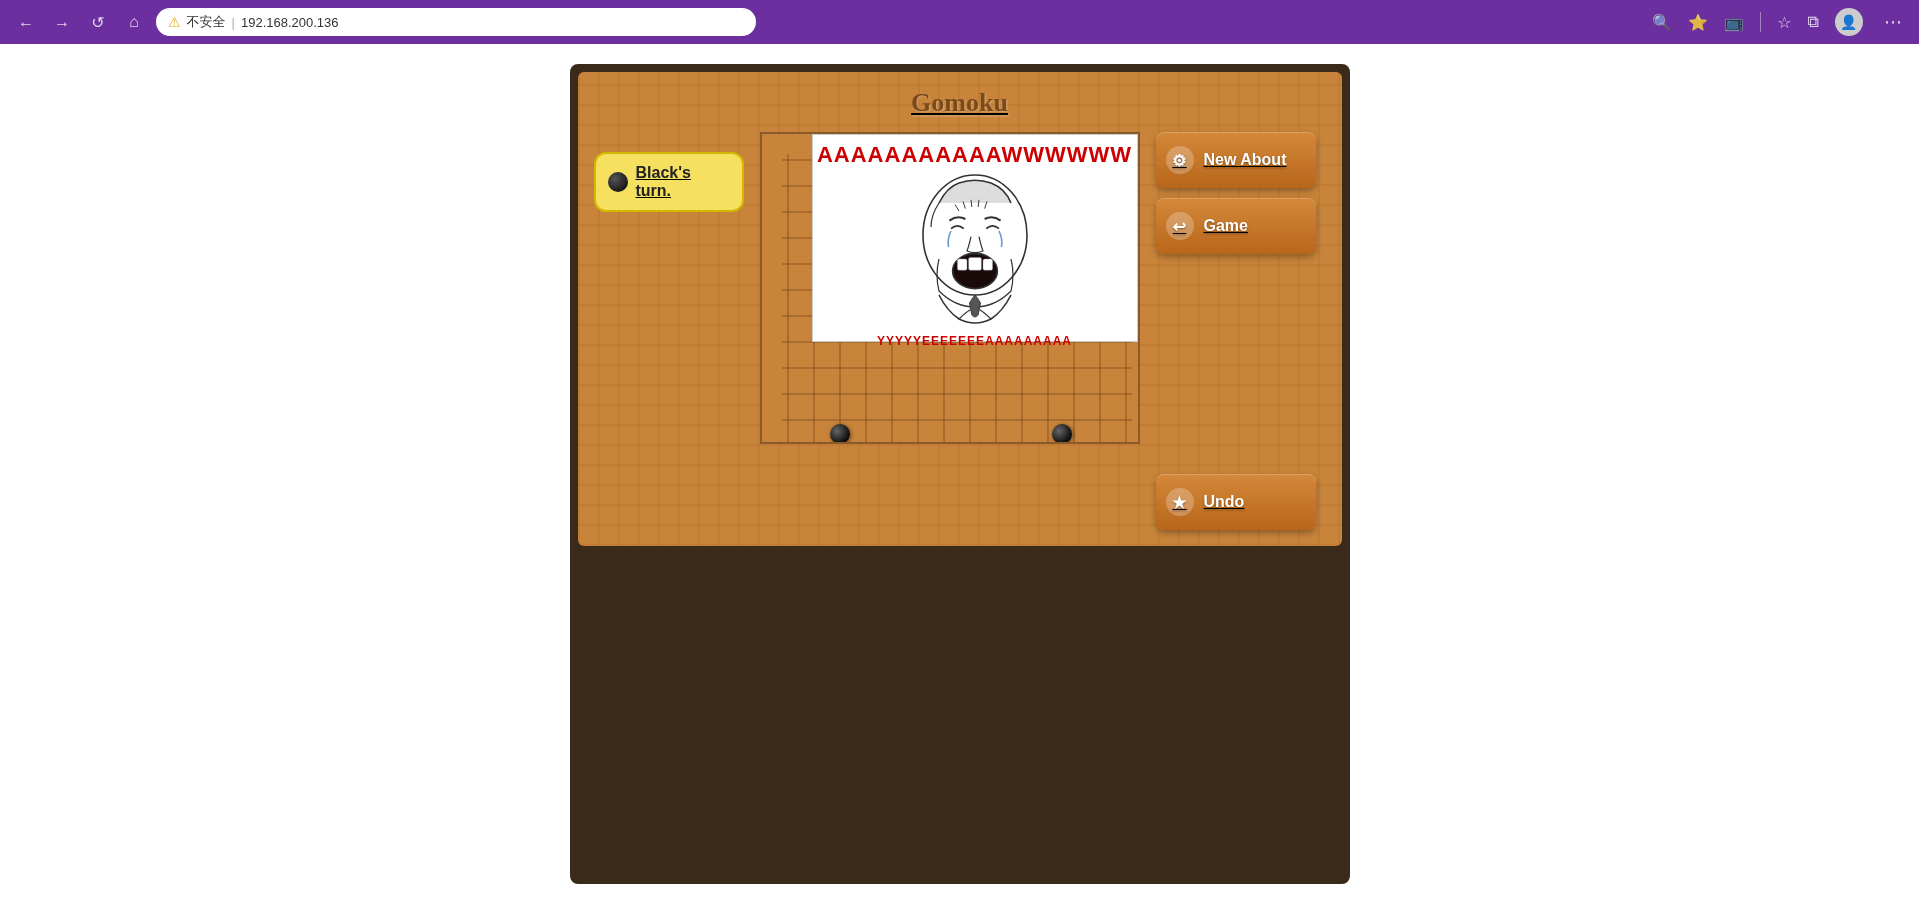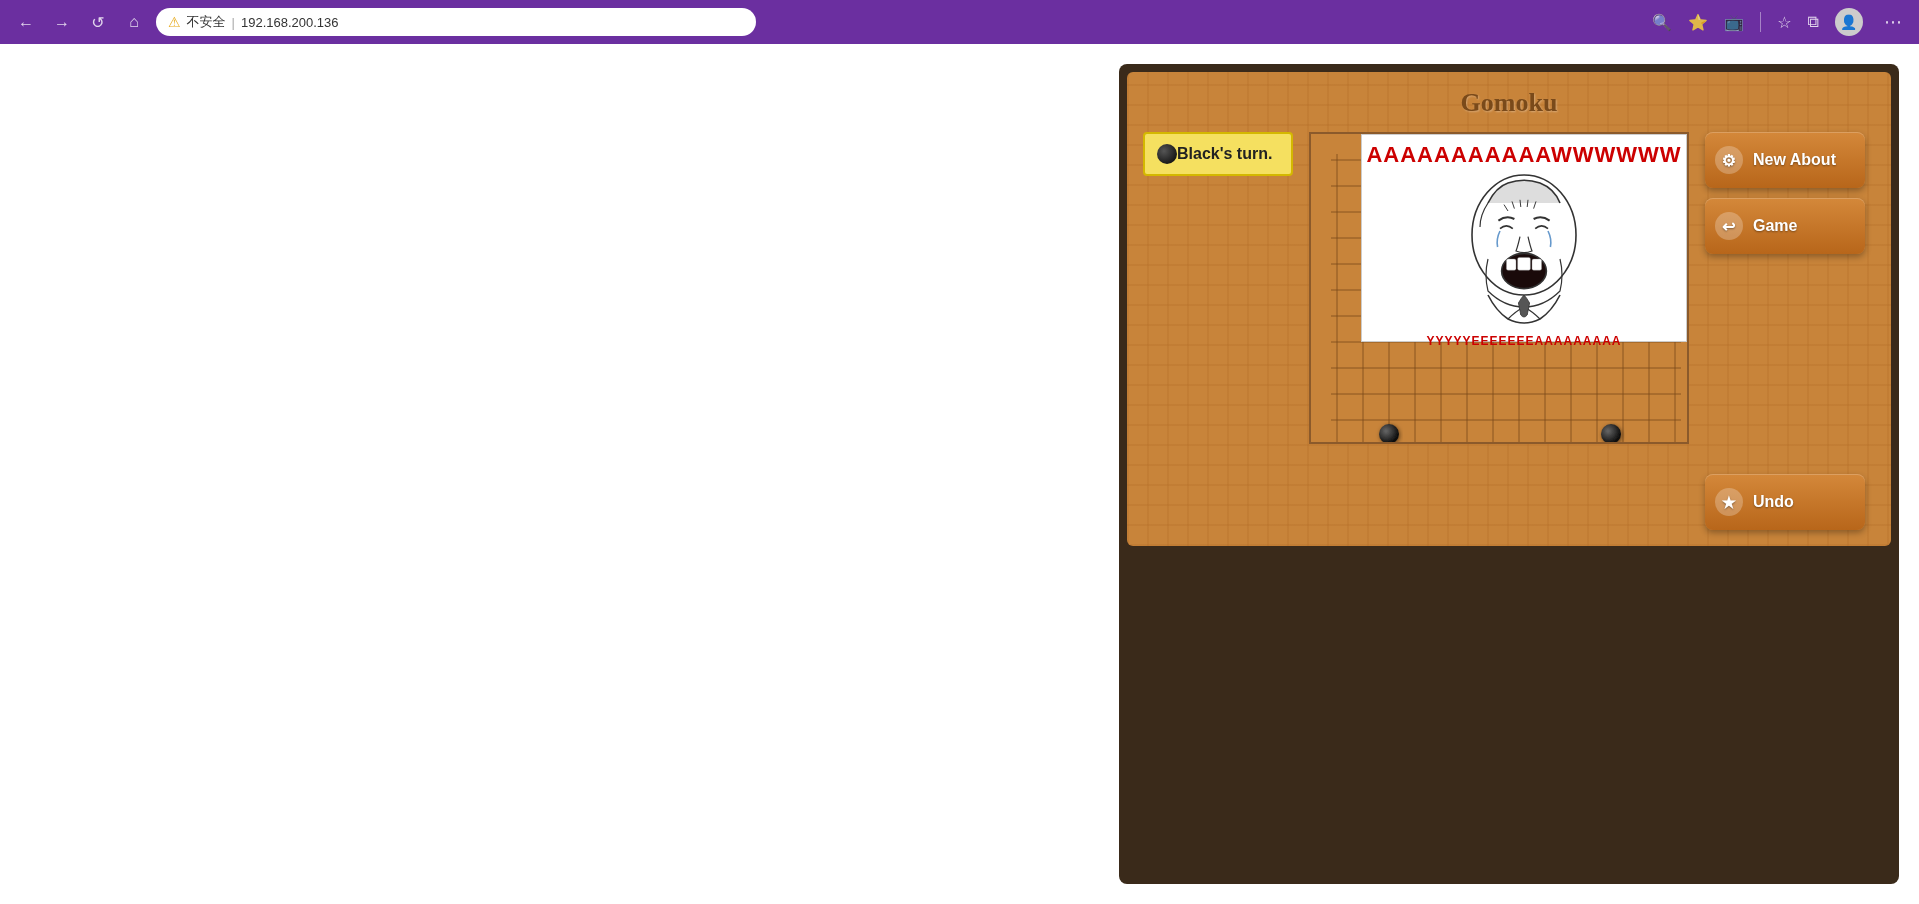--- a/index.html
+++ b/index.html
@@ -50,24 +50,25 @@
       width: 28px; height: 28px;
       border-radius: 50%;
       background: #ccc;
       display: flex; align-items: center; justify-content: center;
       font-size: 14px; color: #666;
     }
 
     
     .page-content {
       display: flex;
-      justify-content: flex-end;
+      justify-content: center;
       padding: 20px;
       background: white;
       min-height: 860px;
+      text-decoration: underline;
     }
 
     
     .game-outer {
       width: 780px;
       background: #3a2a1a;
       border-radius: 8px;
       padding: 8px;
       display: inline-block;
     }
@@ -101,27 +102,29 @@
     .left-panel {
       display: flex;
       flex-direction: column;
       gap: 10px;
       width: 150px;
     }
 
     .turn-indicator {
       background: #f5e060;
       border: 2px solid #d4b800;
-      border-radius: 4px;
+      border-radius: 12px;
       padding: 10px 12px;
       display: flex;
       align-items: center;
+      gap: 8px;
       font-size: 16px;
       font-weight: bold;
       color: #222;
+      margin-top: 20px;
     }
     .black-stone {
       width: 20px; height: 20px;
       border-radius: 50%;
       background: radial-gradient(circle at 35% 35%, #555, #000);
       flex-shrink: 0;
     }
 
     
     .board-wrapper {

